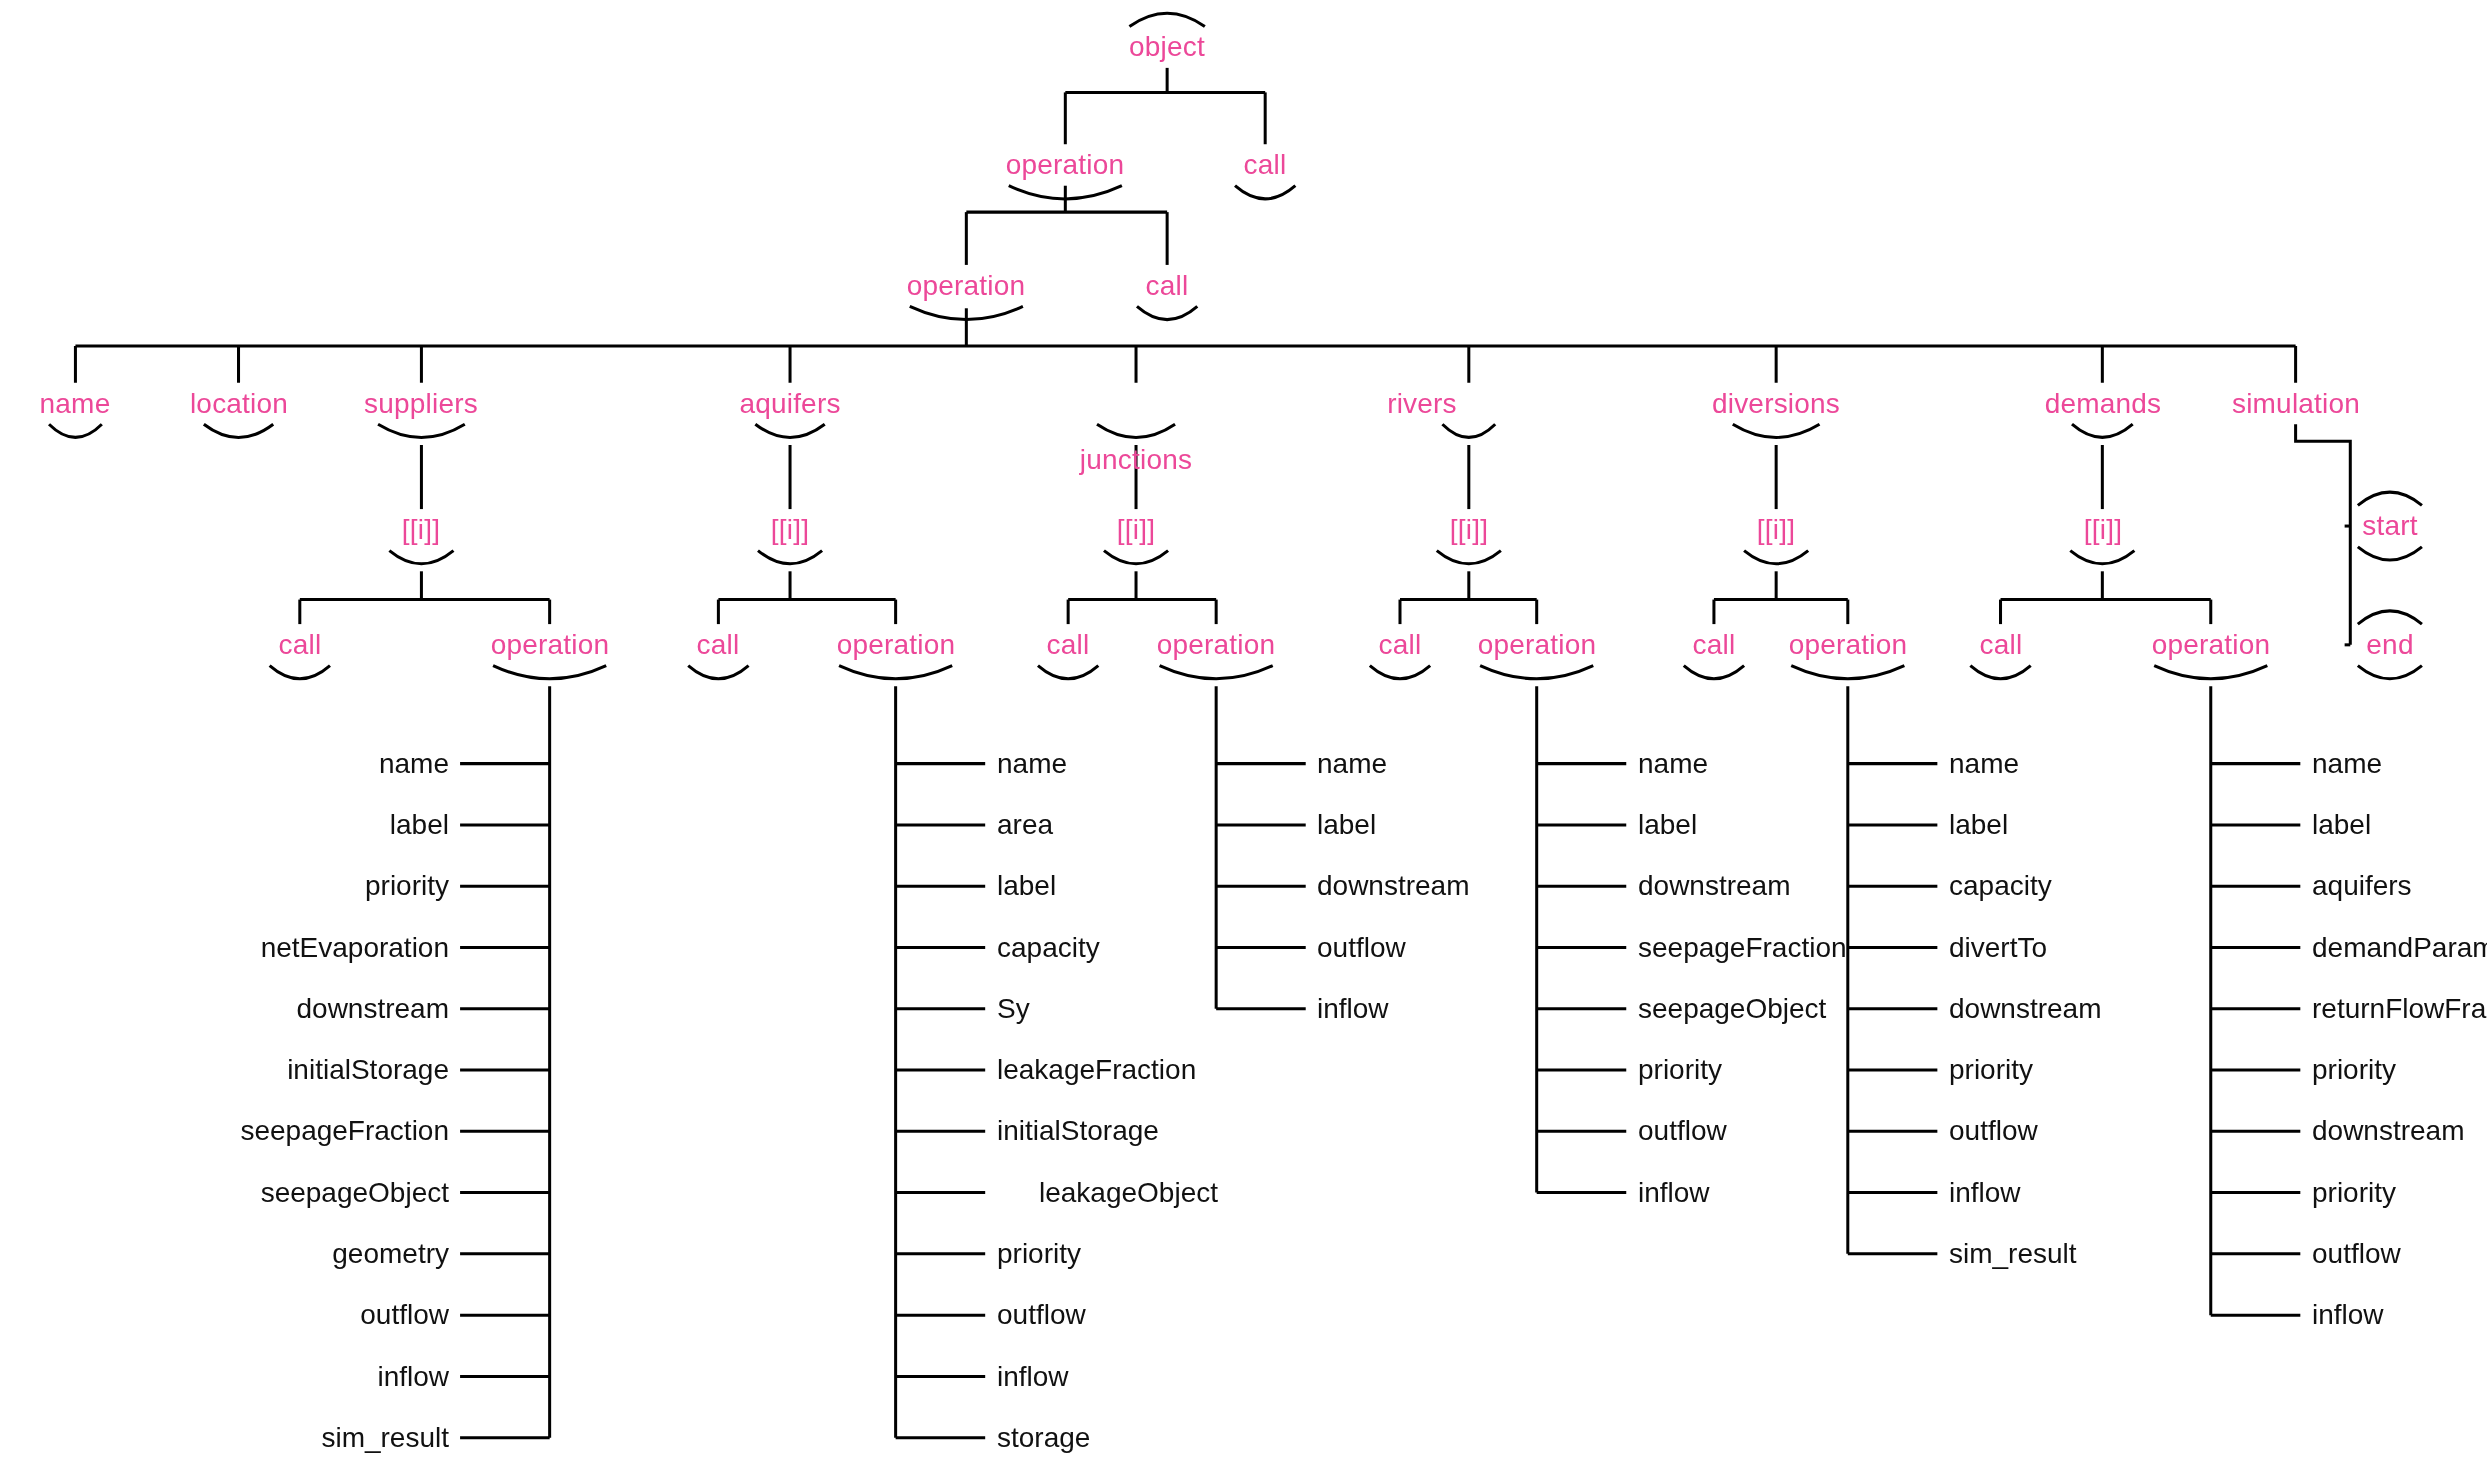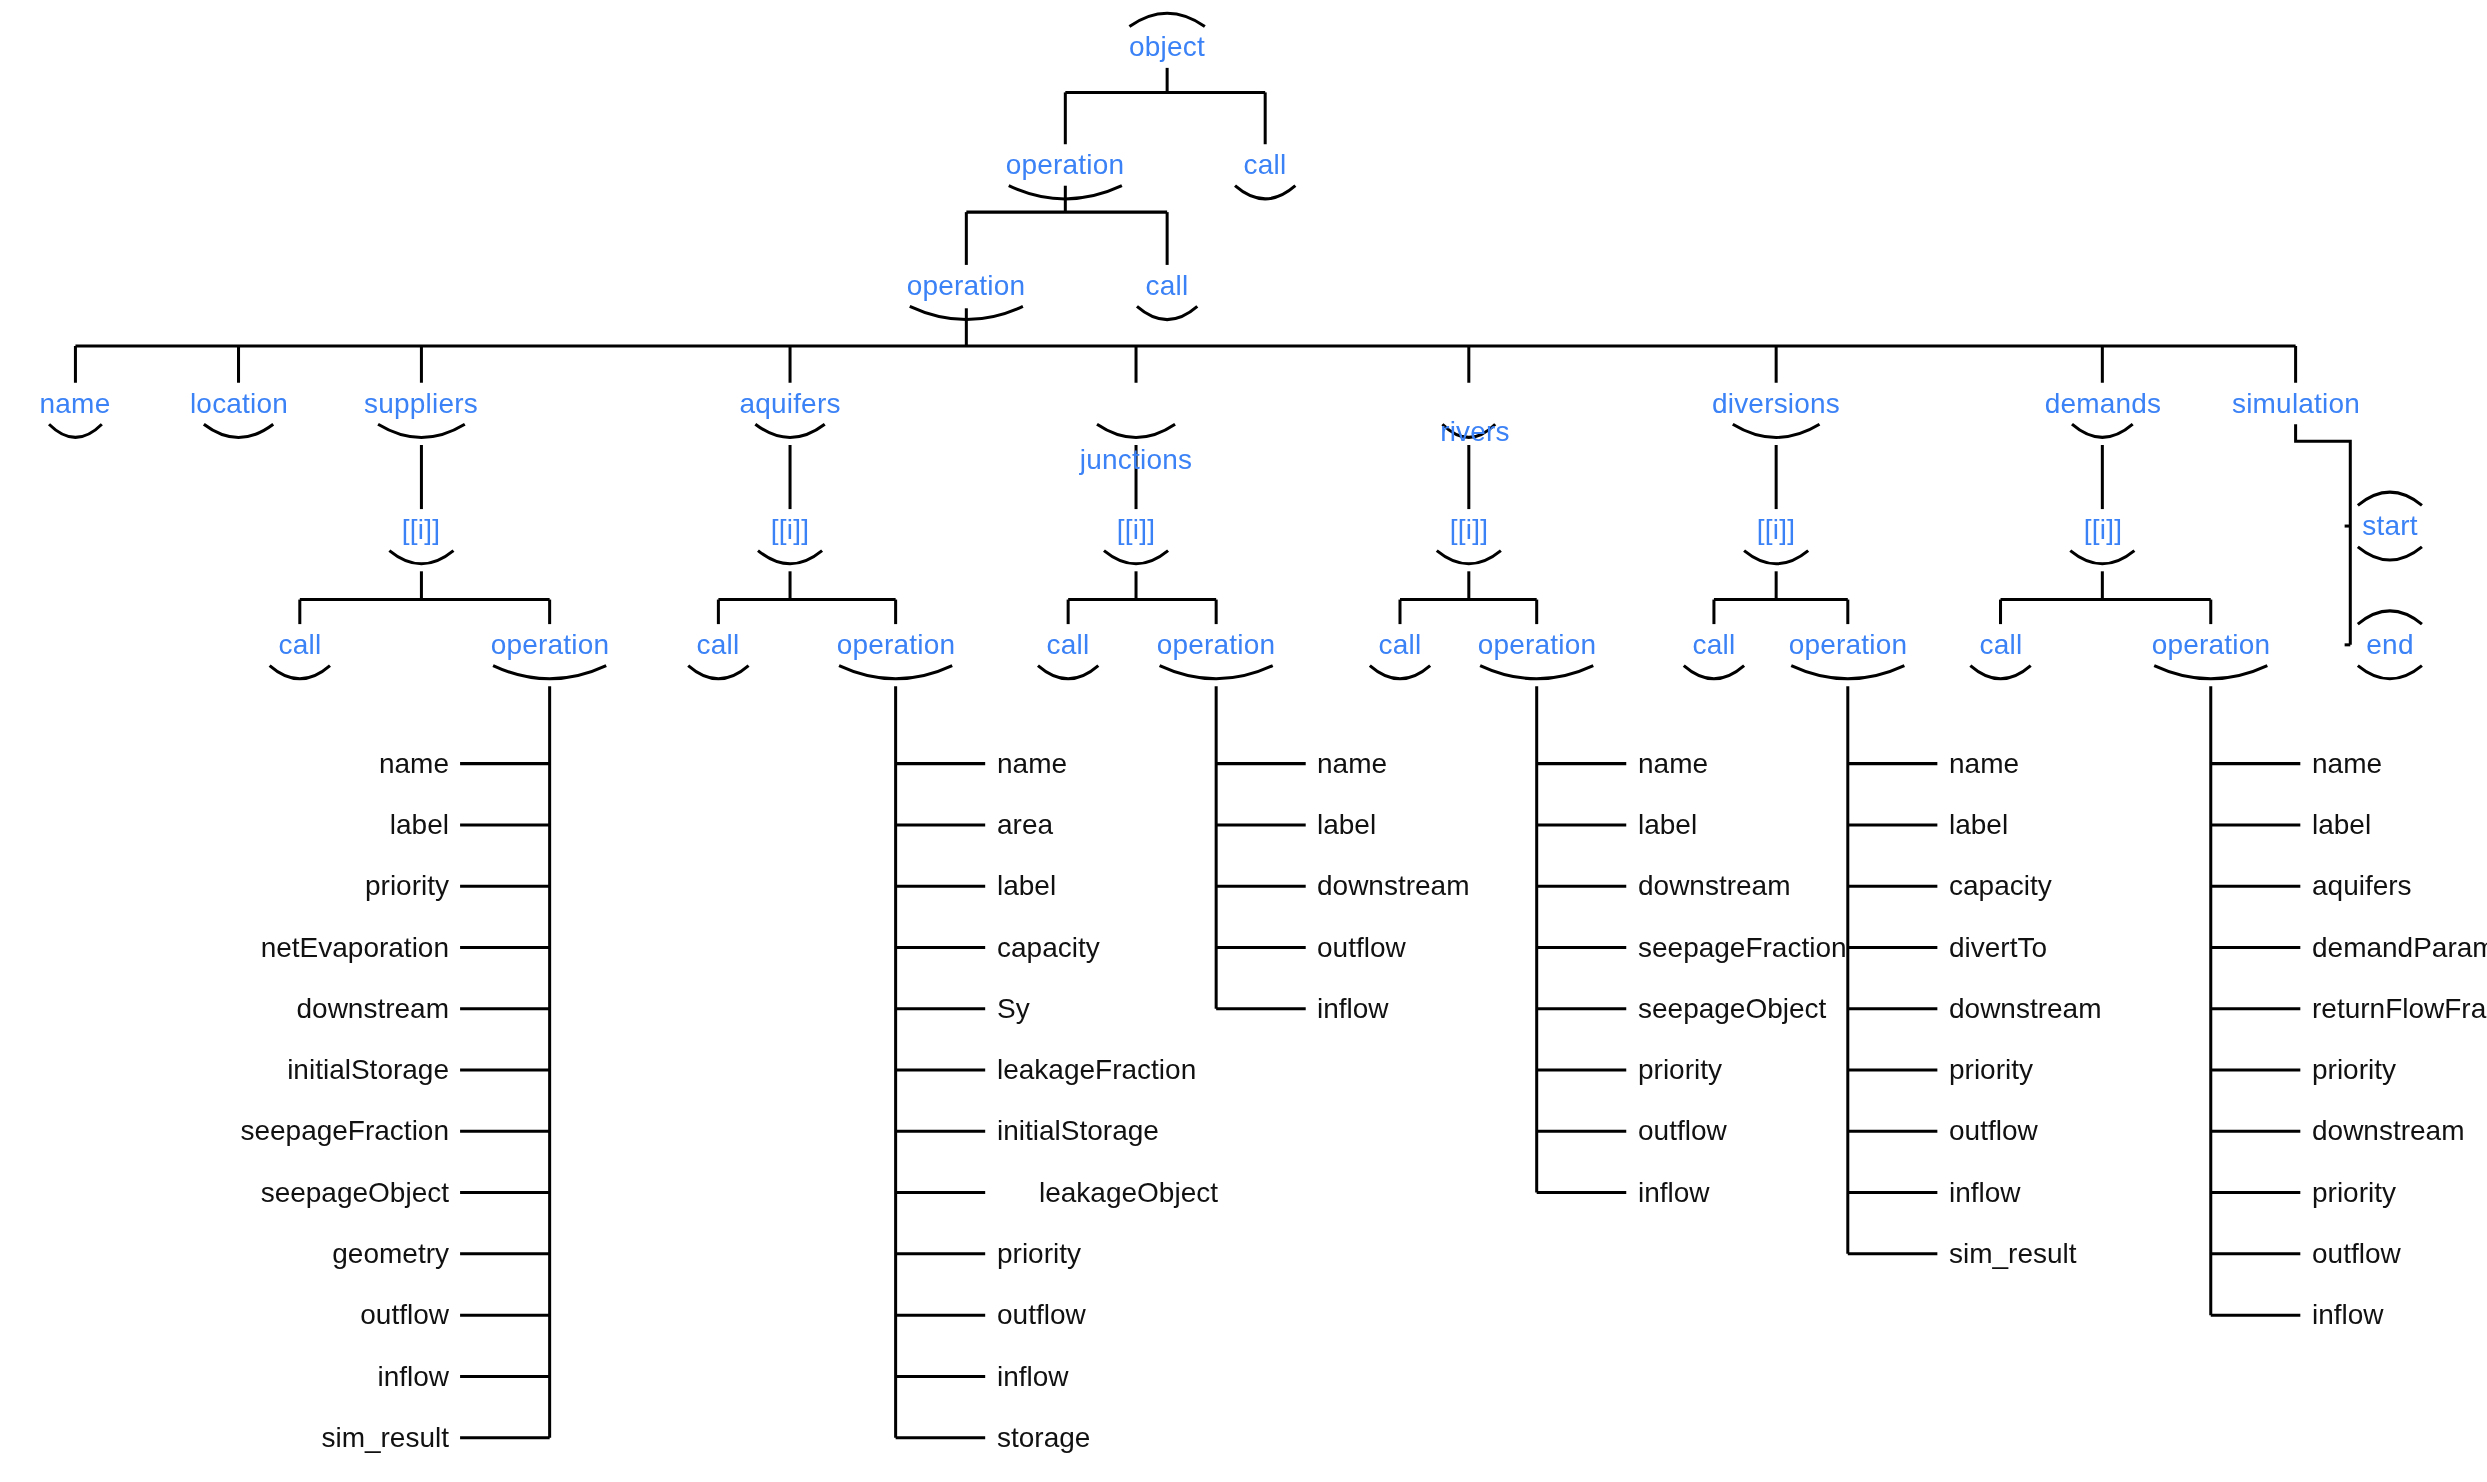--- a/index.html
+++ b/index.html
@@ -9,21 +9,21 @@
     width:2487px;
     height:1482px;
     overflow:hidden;
     position:relative;
   }
   #canvas{position:absolute;left:0;top:0;width:2487px;height:1482px;}
   .node-label{
     position:absolute;
     white-space:nowrap;
     font-size:28px;
-    color:#3b82f6;
+    color:#ec4899;
     transform:translate(-50%,-50%);
     letter-spacing:0.2px;
   }
   .leaf-label{
     position:absolute;
     white-space:nowrap;
     font-size:28px;
     color:#111;
     transform:translate(-50%,-50%);
   }
@@ -189,21 +189,21 @@
       <div class="node-label" style="left: 1167px; top: 47px;">object</div>
       <div class="node-label" style="left: 1065px; top: 165px;">operation</div>
       <div class="node-label" style="left: 1265px; top: 165px;">call</div>
       <div class="node-label" style="left: 966px; top: 286px;">operation</div>
       <div class="node-label" style="left: 1167px; top: 286px;">call</div>
       <div class="node-label" style="left: 75px; top: 404px;">name</div>
       <div class="node-label" style="left: 239px; top: 404px;">location</div>
       <div class="node-label" style="left: 421px; top: 404px;">suppliers</div>
       <div class="node-label" style="left: 790px; top: 404px;">aquifers</div>
       <div class="node-label" style="left: 1136px; top: 420px; margin-top: 40px;">junctions</div>
-      <div class="node-label" style="left: 1475px; top: 404px; margin-top: 28px;">rivers</div>
+      <div class="node-label" style="left: 1422px; top: 404px;">rivers</div>
       <div class="node-label" style="left: 1776px; top: 404px;">diversions</div>
       <div class="node-label" style="left: 2103px; top: 404px;">demands</div>
       <div class="node-label" style="left: 2296px; top: 404px;">simulation</div>
       <div class="node-label" style="left: 421px; top: 530px;">[[i]]</div>
       <div class="node-label" style="left: 790px; top: 530px;">[[i]]</div>
       <div class="node-label" style="left: 1136px; top: 530px;">[[i]]</div>
       <div class="node-label" style="left: 1469px; top: 530px;">[[i]]</div>
       <div class="node-label" style="left: 1776px; top: 530px;">[[i]]</div>
       <div class="node-label" style="left: 2103px; top: 530px;">[[i]]</div>
       <div class="node-label" style="left: 300px; top: 645px;">call</div>

